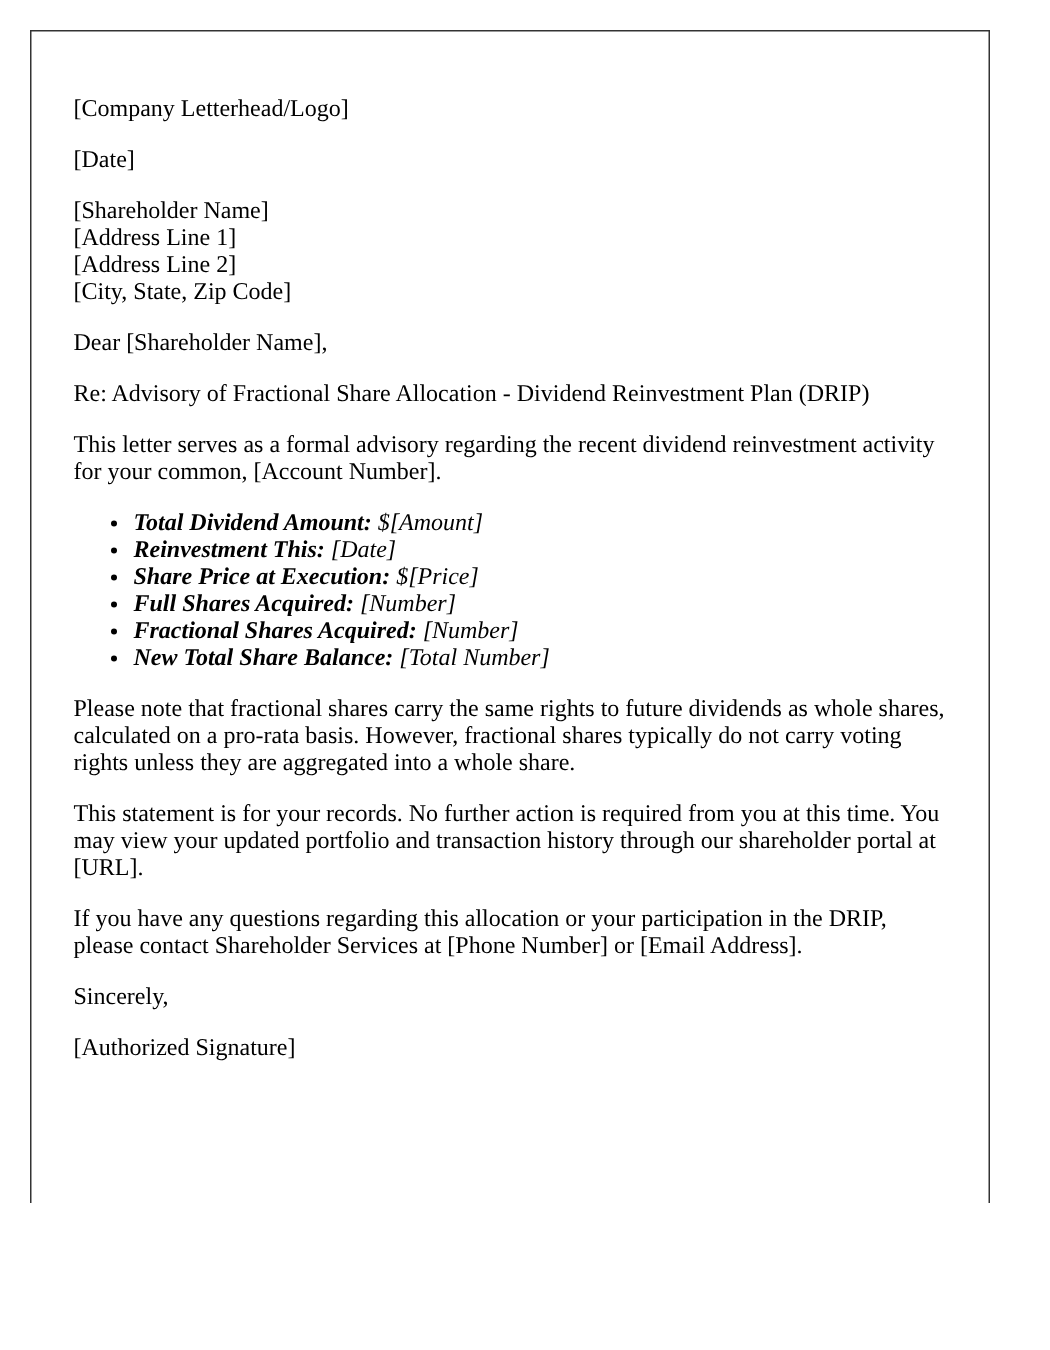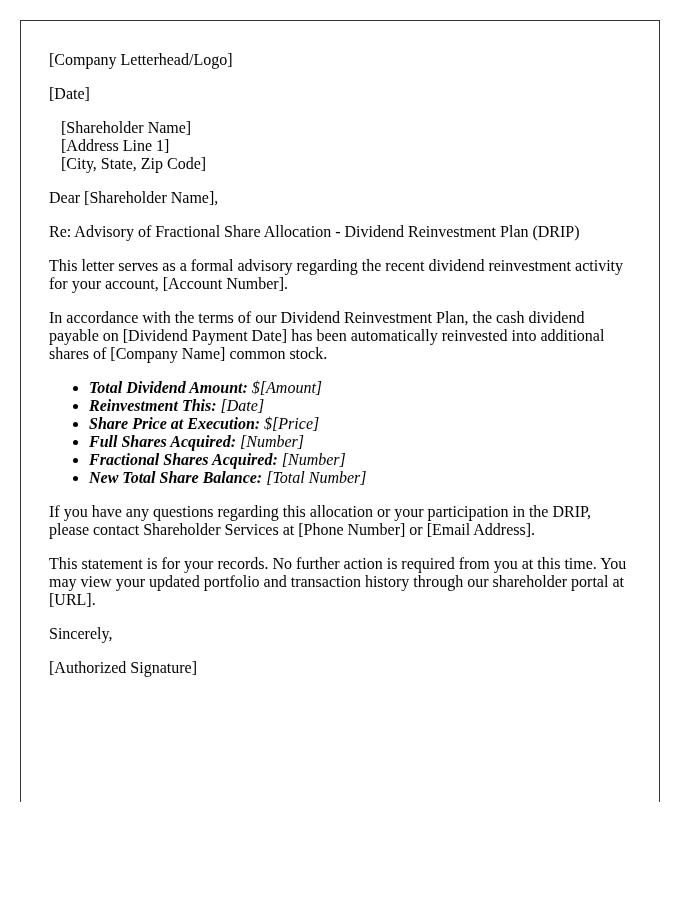--- a/index.html
+++ b/index.html
@@ -29,24 +29,24 @@
       top: 20px;
       width: 640px;
       min-height: 900px;
       border: 1.5px solid #333333;
       box-sizing: border-box;
       padding: 27px 28px 40px 28px;
       font-size: 16px;
       line-height: 18px;
     }
     .page p {
-      margin: 3px 0 16px 0;
+      margin: 16px 0 16px 0;
     }
     .address-block {
-      margin: 0 0 16px 12px;
+      margin: 0 0 16px 0;
     }
     .address-block div {
       margin: 0;
     }
     ul.details {
       margin: 0 0 16px 0;
       padding-left: 40px;
       list-style-type: disc;
     }
     ul.details li {
@@ -63,40 +63,41 @@
 <div class="viewport">
   <div class="page">
 
     <p>[Company Letterhead/Logo]</p>
 
     <p>[Date]</p>
 
     <div class="address-block">
       <div>[Shareholder Name]</div>
       <div>[Address Line 1]</div>
+      <div>[Address Line 2]</div>
       <div>[City, State, Zip Code]</div>
     </div>
 
     <p>Dear [Shareholder Name],</p>
 
     <p>Re: Advisory of Fractional Share Allocation - Dividend Reinvestment Plan (DRIP)</p>
 
-    <p>This letter serves as a formal advisory regarding the recent dividend reinvestment activity for your account, [Account Number].</p>
-    <p>In accordance with the terms of our Dividend Reinvestment Plan, the cash dividend payable on [Dividend Payment Date] has been automatically reinvested into additional shares of [Company Name] common stock.</p>
+    <p>This letter serves as a formal advisory regarding the recent dividend reinvestment activity for your common, [Account Number].</p>
 
     <ul class="details">
       <li><b>Total Dividend Amount:</b><span> $[Amount]</span></li>
       <li><b>Reinvestment This:</b><span> [Date]</span></li>
       <li><b>Share Price at Execution:</b><span> $[Price]</span></li>
       <li><b>Full Shares Acquired:</b><span> [Number]</span></li>
       <li><b>Fractional Shares Acquired:</b><span> [Number]</span></li>
       <li><b>New Total Share Balance:</b><span> [Total Number]</span></li>
     </ul>
 
+    <p>Please note that fractional shares carry the same rights to future dividends as whole shares, calculated on a pro-rata basis. However, fractional shares typically do not carry voting rights unless they are aggregated into a whole share.</p>
+    <p>This statement is for your records. No further action is required from you at this time. You may view your updated portfolio and transaction history through our shareholder portal at [URL].</p>
     <p>If you have any questions regarding this allocation or your participation in the DRIP, please contact Shareholder Services at [Phone Number] or [Email Address].</p>
-    <p>This statement is for your records. No further action is required from you at this time. You may view your updated portfolio and transaction history through our shareholder portal at [URL].</p>
 
     <p>Sincerely,</p>
 
     <p>[Authorized Signature]</p>
 
   </div>
 </div>
 
 </body></html>

